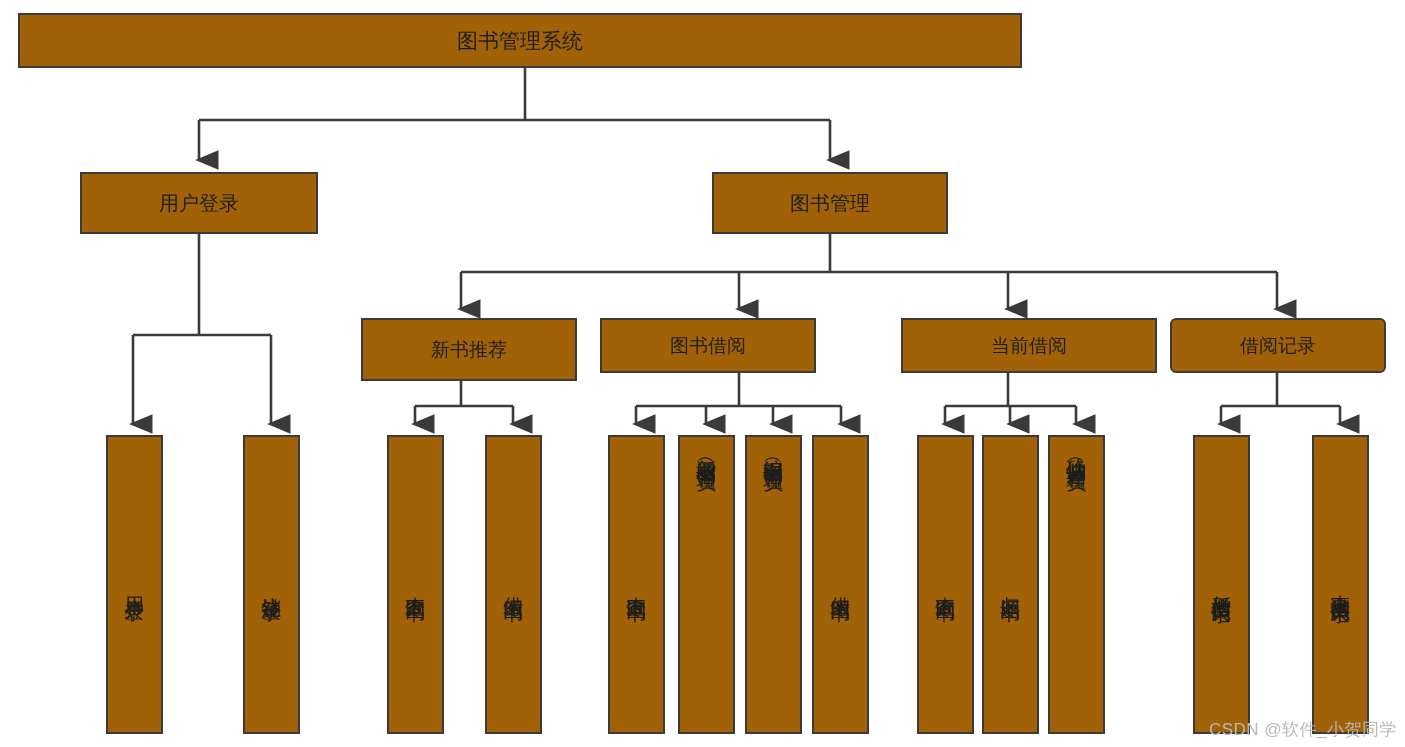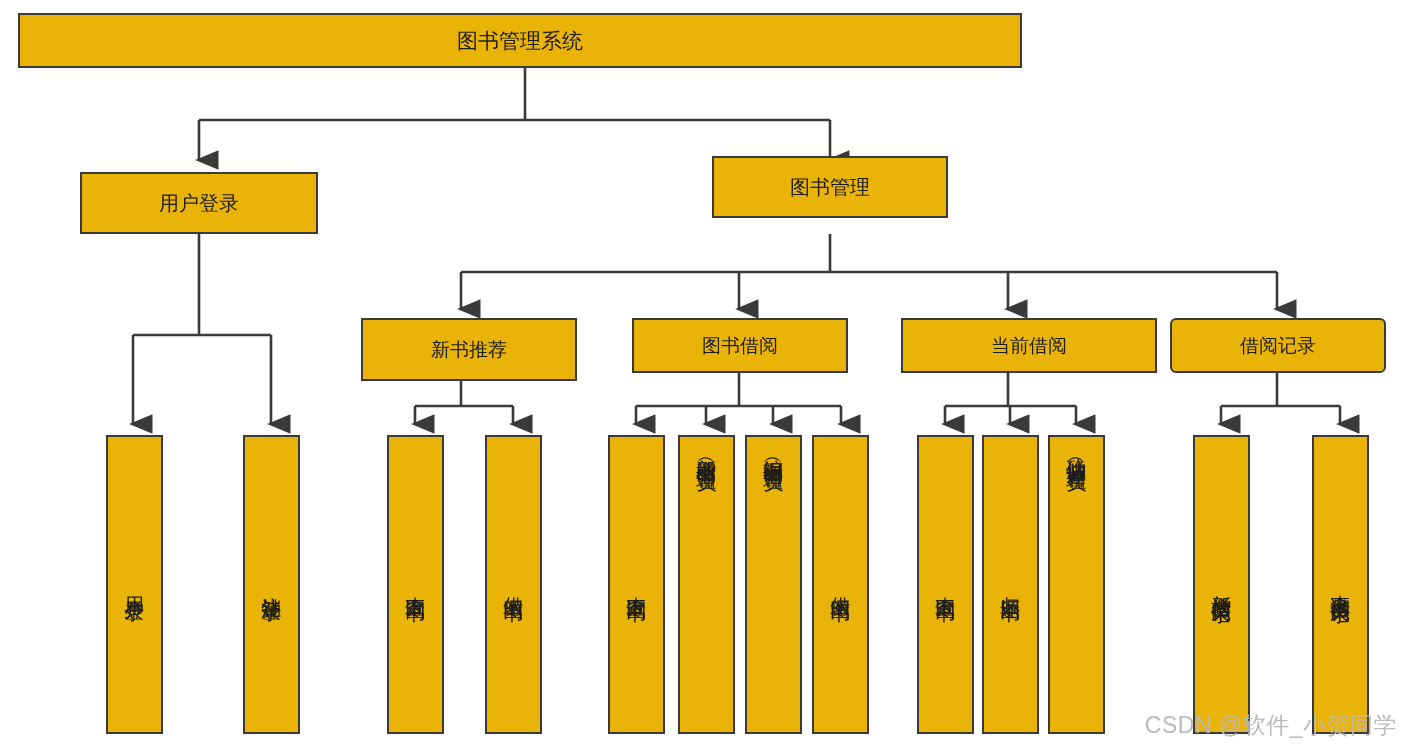--- a/index.html
+++ b/index.html
@@ -22,21 +22,21 @@
     left: 0;
     top: 0;
     width: 1405px;
     height: 747px;
     pointer-events: none;
   }
   .node {
     position: absolute;
     box-sizing: border-box;
     border: 2px solid #3a3a3a;
-    background: #eab308;
+    background: #a16207;
     color: #1d1d1d;
     display: flex;
     align-items: center;
     justify-content: center;
     text-align: center;
   }
   .node.root {
     font-size: 21px;
   }
   .node.level1 {
@@ -59,21 +59,21 @@
     writing-mode: vertical-rl;
     text-orientation: upright;
     letter-spacing: 2px;
     line-height: 1.02;
     white-space: nowrap;
   }
   .watermark {
     position: absolute;
     right: 8px;
     bottom: 6px;
-    font-size: 23px;
+    font-size: 17px;
     color: #b9b9b9;
     white-space: nowrap;
     letter-spacing: 0.5px;
   }
 </style>
 </head>
 <body>
 
 <div id="canvas">
 
@@ -127,28 +127,28 @@
     </g>
   </svg>
 
   <div class="node root" style="left:18px; top:13px; width:1004px; height:55px;">
     <span>图书管理系统</span>
   </div>
 
   <div class="node level1" style="left:80px; top:172px; width:238px; height:62px;">
     <span>用户登录</span>
   </div>
-  <div class="node level1" style="left:712px; top:156px; width:236px; height:62px;">
+  <div class="node level1" style="left:712px; top:172px; width:236px; height:62px;">
     <span>图书管理</span>
   </div>
 
   <div class="node level2" style="left:361px; top:318px; width:216px; height:63px;">
     <span>新书推荐</span>
   </div>
-  <div class="node level2" style="left:632px; top:318px; width:216px; height:55px;">
+  <div class="node level2" style="left:600px; top:318px; width:216px; height:55px;">
     <span>图书借阅</span>
   </div>
   <div class="node level2" style="left:901px; top:318px; width:256px; height:55px;">
     <span>当前借阅</span>
   </div>
   <div class="node level2" style="left:1170px; top:318px; width:216px; height:55px;border-radius:6px;">
     <span>借阅记录</span>
   </div>
 
   <div class="node leaf short" style="left:106px; top:435px; width:57px; height:299px;">

